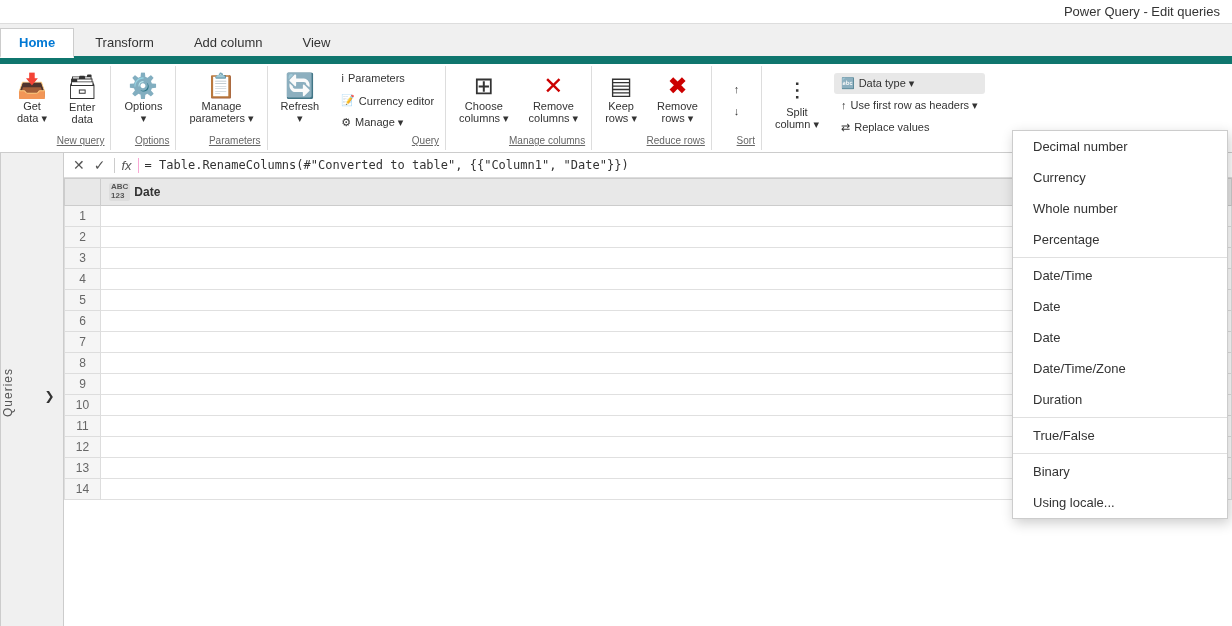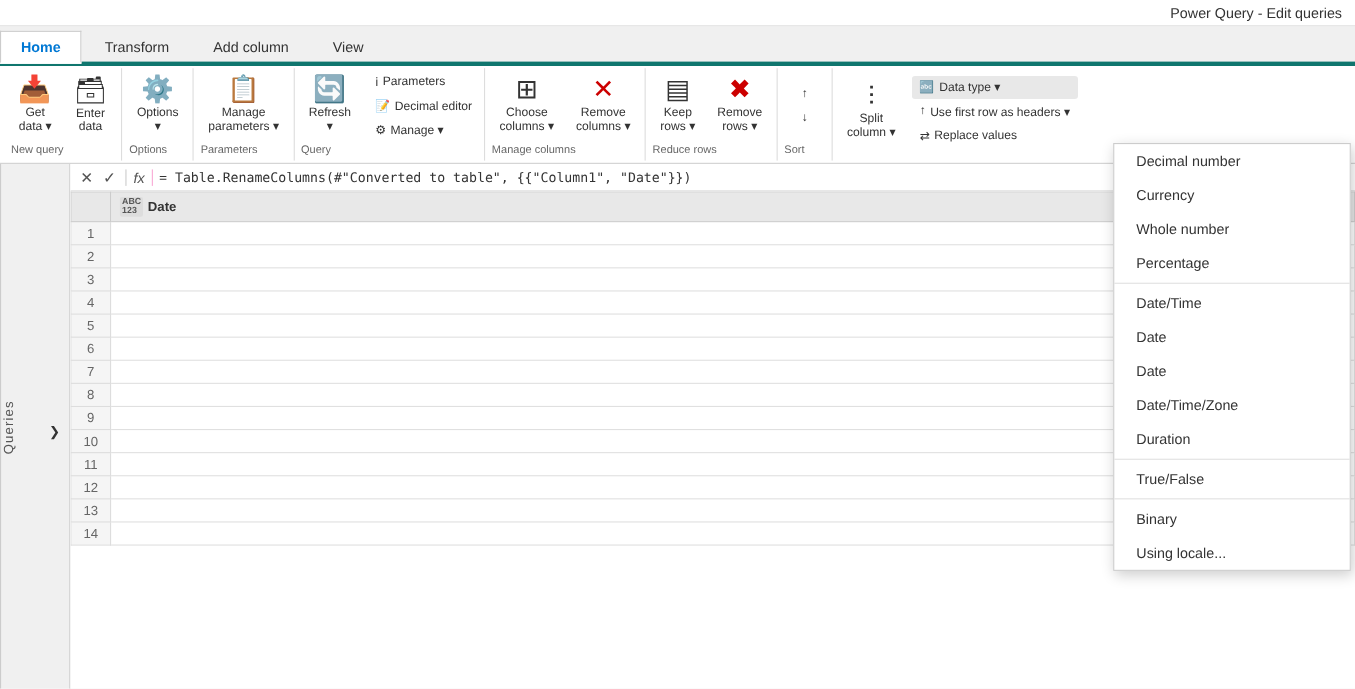--- a/index.html
+++ b/index.html
@@ -12,21 +12,21 @@
       padding: 4px 12px;
       font-size: 13px;
       color: #333;
       border-bottom: 1px solid #ddd;
     }
 
     
     .tab-bar {
       display: flex;
       background: #f0f0f0;
-      border-bottom: 4px solid #0f766e;
+      border-bottom: 8px solid #0f766e;
       padding-top: 4px;
       text-align: center;
     }
     .tab {
       padding: 6px 18px;
       cursor: pointer;
       font-size: 13px;
       color: #333;
       border: 1px solid transparent;
       border-bottom: none;
@@ -233,22 +233,23 @@
     }
     .ribbon-section-btns {
       display: flex;
       flex: 1;
       align-items: center;
       gap: 2px;
     }
     .ribbon-section-label {
       font-size: 10px;
       color: #666;
-      text-align: left;
+      text-align: right;
       padding: 2px;
+      text-decoration: underline;
     }
     .ribbon-large-btn {
       display: flex;
       flex-direction: column;
       align-items: center;
       padding: 4px 8px;
       cursor: pointer;
       min-width: 48px;
       text-align: center;
       font-size: 11px;
@@ -323,21 +324,21 @@
           <span class="icon-large">🔄</span>
           <span>Refresh<br>▾</span>
         </div>
         <div class="ribbon-small-group" style="margin-left:4px;">
           <div class="ribbon-btn-small">
             <span>ℹ</span>
             <span>Parameters</span>
           </div>
           <div class="ribbon-btn-small">
             <span>📝</span>
-            <span>Decimal editor</span>
+            <span>Currency editor</span>
           </div>
           <div class="ribbon-btn-small">
             <span>⚙</span>
             <span>Manage ▾</span>
           </div>
         </div>
       </div>
       <div class="ribbon-section-label">Query</div>
     </div>
 

